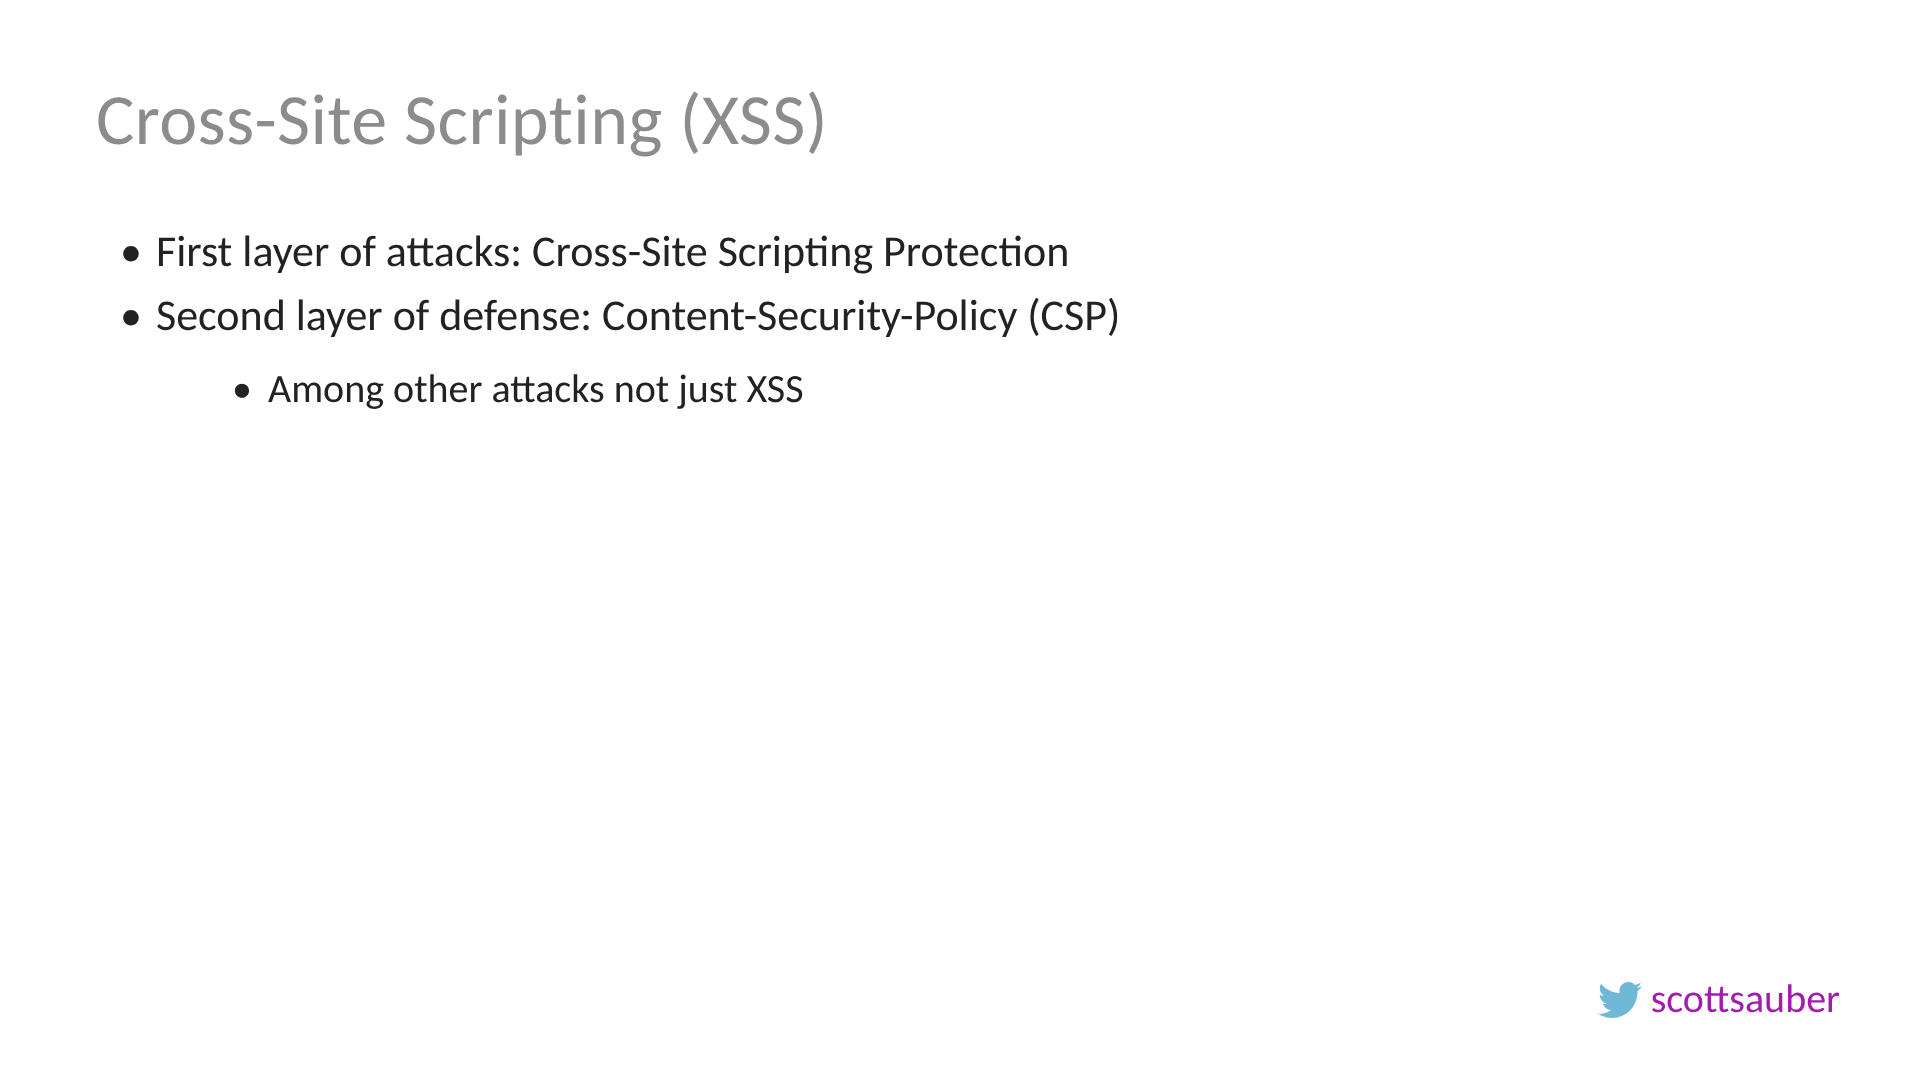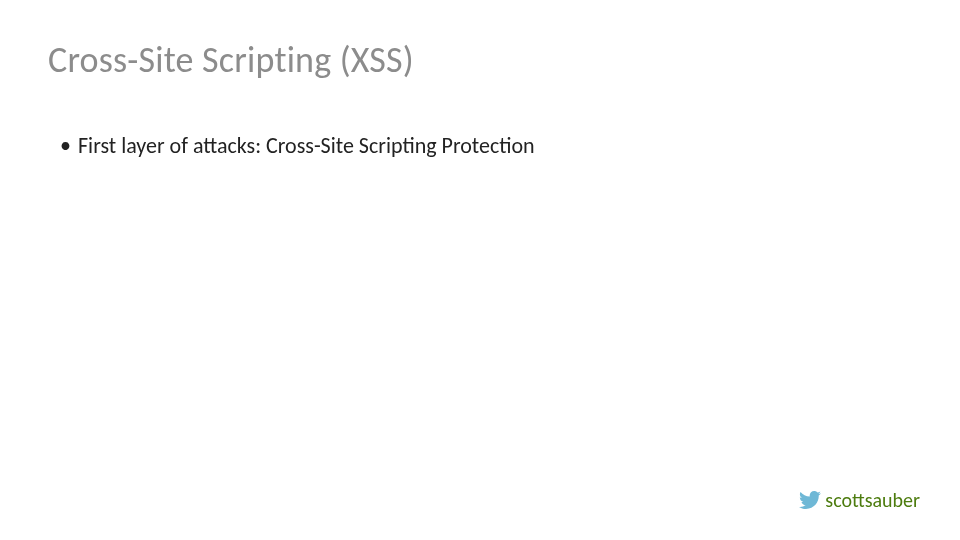--- a/index.html
+++ b/index.html
@@ -14,21 +14,21 @@
   .slide {
     width: 100%;
     height: 100%;
     padding: 38px 48px 0 48px;
     position: relative;
   }
   .title {
     font-size: 36px;
     font-weight: 400;
     color: #8c8c8c;
-    margin-bottom: 48px;
+    margin-bottom: 28px;
     letter-spacing: 0.2px;
   }
   .bullets {
     list-style: none;
     padding-left: 12px;
   }
   .bullets > li {
     font-size: 22px;
     color: #222;
     line-height: 1.45;
@@ -64,41 +64,49 @@
   .footer {
     position: absolute;
     right: 40px;
     bottom: 28px;
     display: flex;
     align-items: center;
     gap: 4px;
   }
   .footer .handle {
     font-size: 20px;
-    color: #4d7c0f;
+    color: #a21caf;
     font-weight: 400;
   }
   .twitter-icon {
     width: 22px;
     height: 22px;
     fill: #6fb8d6;
     display: block;
   }
 </style>
 </head>
 <body>
 
 <div class="slide">
 
   <h1 class="title">Cross-Site Scripting (XSS)</h1>
 
   <ul class="bullets">
     <li>
       <span>First layer of attacks: Cross-Site Scripting Protection</span>
     </li>
+    <li>
+      <span>Second layer of defense: Content-Security-Policy (CSP)</span>
+      <ul class="sub-bullets">
+        <li>
+          <span>Among other attacks not just XSS</span>
+        </li>
+      </ul>
+    </li>
   </ul>
 
   <div class="footer">
     <svg class="twitter-icon" viewBox="0 0 24 24">
       <path d="M23.954 4.569c-.885.39-1.83.654-2.825.775 1.014-.611 1.794-1.574 2.163-2.723-.951.555-2.005.959-3.127 1.184-.896-.959-2.173-1.559-3.591-1.559-2.717 0-4.92 2.203-4.92 4.917 0 .39.045.765.127 1.124C7.691 8.094 4.066 6.13 1.64 3.161c-.427.722-.666 1.561-.666 2.475 0 1.71.87 3.213 2.188 4.096-.807-.026-1.566-.248-2.228-.616v.061c0 2.385 1.693 4.374 3.946 4.827-.413.111-.849.171-1.296.171-.314 0-.615-.03-.916-.086.631 1.953 2.445 3.377 4.604 3.417-1.68 1.319-3.809 2.105-6.102 2.105-.39 0-.779-.023-1.17-.067 2.189 1.394 4.768 2.209 7.557 2.209 9.054 0 14-7.503 14-14 0-.21 0-.42-.015-.63.961-.689 1.8-1.56 2.46-2.548l-.047-.02z"></path>
     </svg>
     <span class="handle">scottsauber</span>
   </div>
 
 </div>

